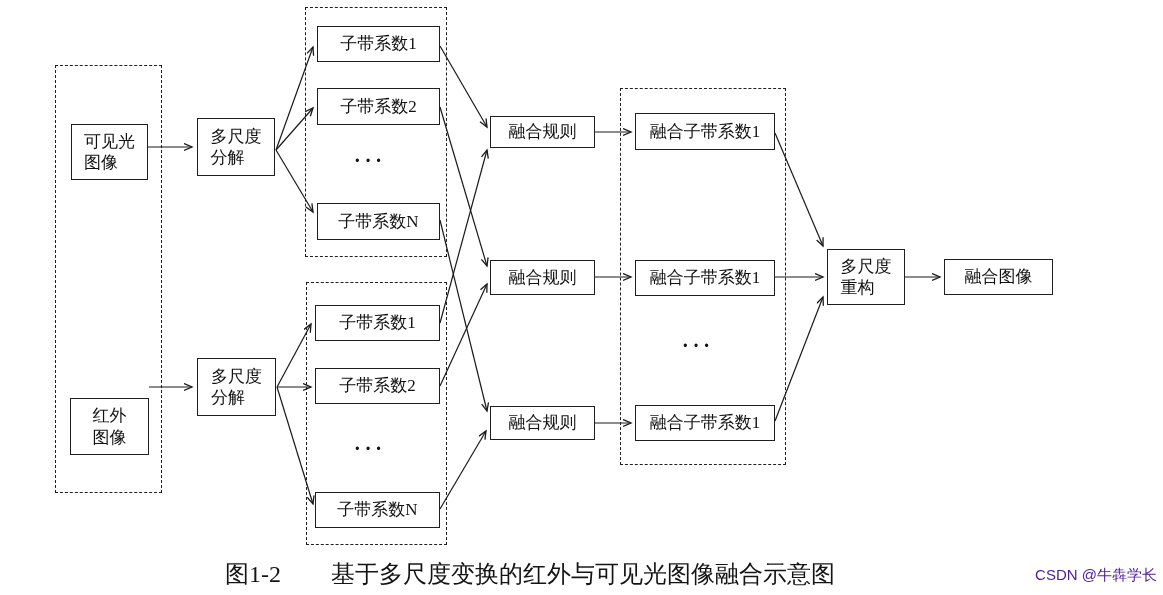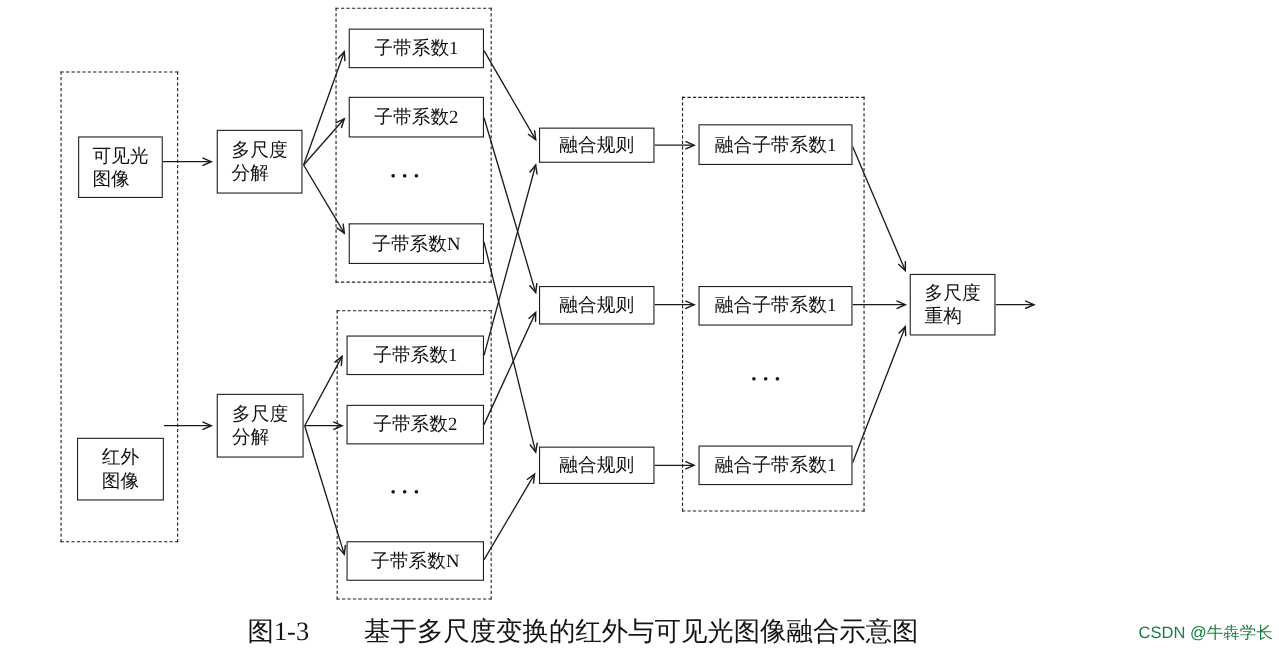--- a/index.html
+++ b/index.html
@@ -41,21 +41,21 @@
     left:225px;top:558px;
     font-size:24px;color:#141414;
     white-space:nowrap;
   }
   #caption .gap{display:inline-block;width:50px;}
   #watermark{
     position:absolute;
     right:6px;top:566px;
     font-size:15px;
     font-family:"Liberation Sans","DejaVu Sans",sans-serif;
-    color:#15803d;
+    color:#4c1d95;
     white-space:nowrap;
   }
 </style>
 </head>
 <body>
 
 <div id="stage">
 
   <div class="group" style="left:55px;top:65px;width:107px;height:428px;"></div>
   <div class="group" style="left:305px;top:7px;width:142px;height:250px;"></div>
@@ -123,20 +123,21 @@
   <div class="node" style="left:490px;top:260px;width:105px;height:35px;">融合规则</div>
   <div class="node" style="left:490px;top:406px;width:105px;height:34px;">融合规则</div>
 
   <div class="node" style="left:635px;top:113px;width:140px;height:37px;">融合子带系数1</div>
   <div class="node" style="left:635px;top:260px;width:140px;height:36px;">融合子带系数1</div>
   <div class="dots" style="left:668px;top:333px;width:60px;height:24px;">···</div>
   <div class="node" style="left:635px;top:405px;width:140px;height:36px;">融合子带系数1</div>
 
   <div class="node" style="left:827px;top:249px;width:78px;height:56px;">多尺度
 重构</div>
+  <div class="node" style="left:944px;top:259px;width:109px;height:36px;">融合图像</div>
 
   <div id="caption">
-    <span>图1-3</span><span class="gap"></span><span>基于多尺度变换的红外与可见光图像融合示意图</span>
+    <span>图1-2</span><span class="gap"></span><span>基于多尺度变换的红外与可见光图像融合示意图</span>
   </div>
 
   <div id="watermark">CSDN @牛犇学长</div>
 
 </div>
 
 </body></html>

